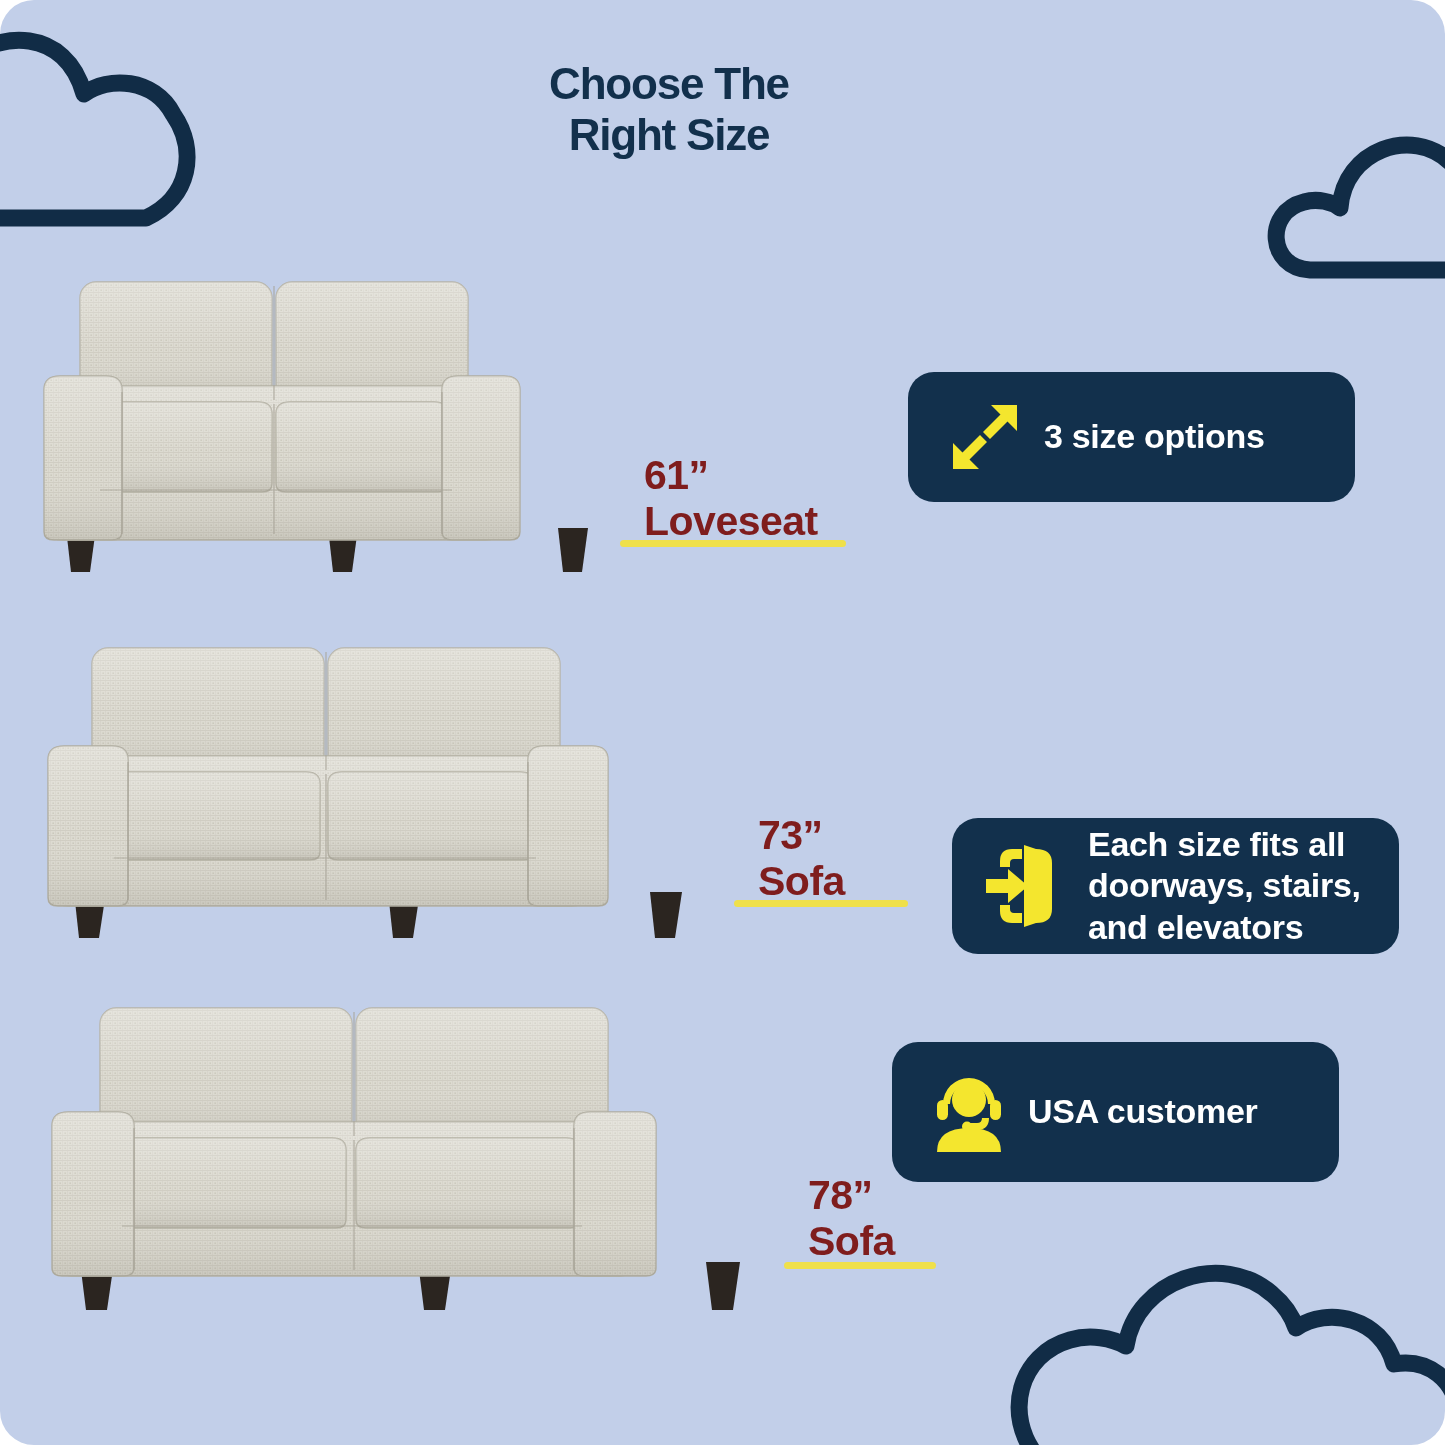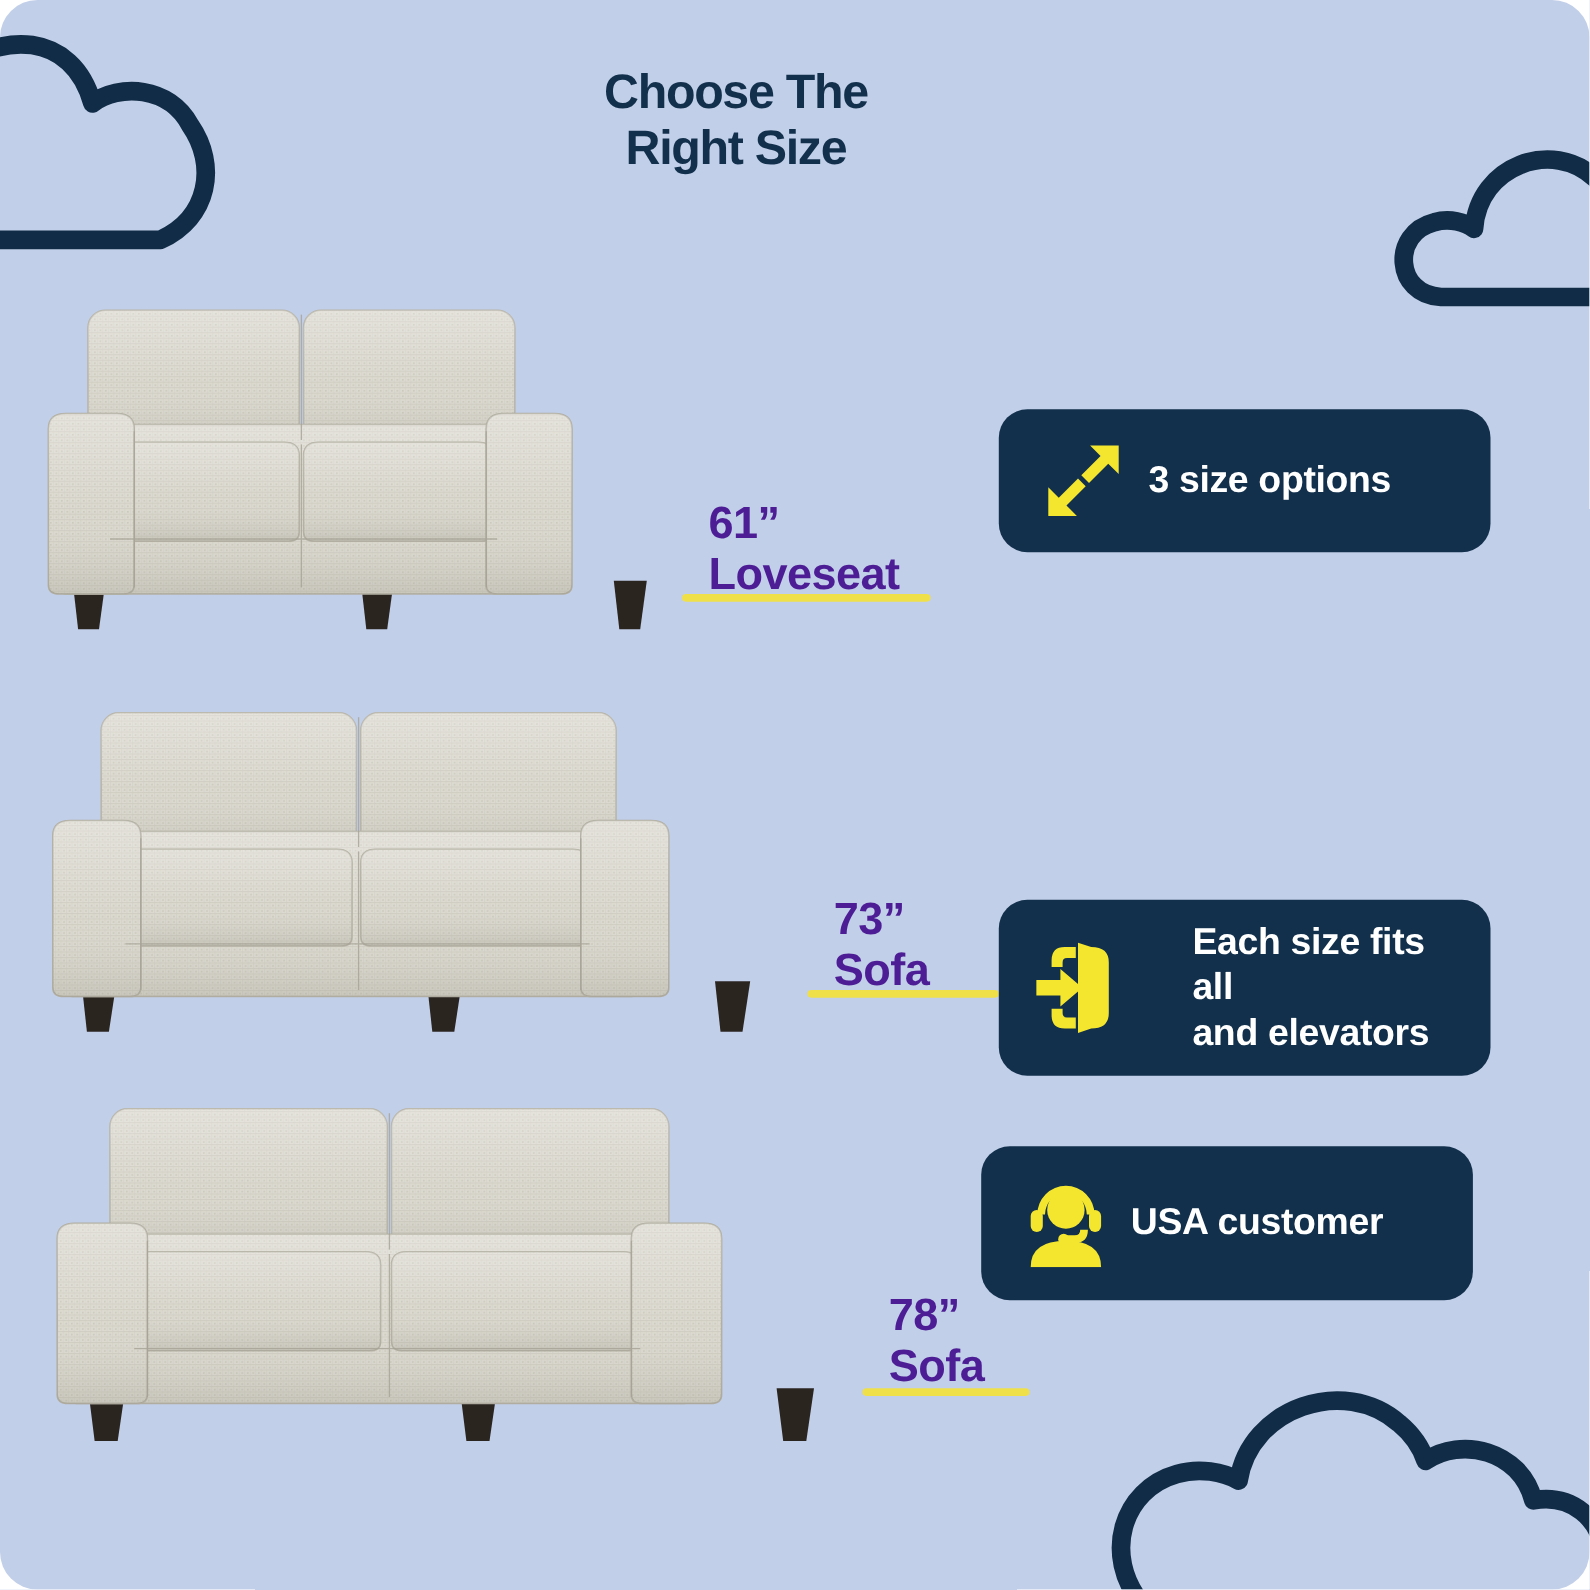--- a/index.html
+++ b/index.html
@@ -19,21 +19,21 @@
   
   #title{position:absolute;left:0;top:58px;width:1338px;text-align:center;
          color:#12304c;font-size:44px;line-height:1.16;font-weight:bold;
          letter-spacing:-1.2px;}
   #title .ln{display:block;}
 
   
   .sofa-row{position:absolute;}
 
   
-  .size-label{position:absolute;color:#4c1d95;font-weight:bold;
+  .size-label{position:absolute;color:#7f1d1d;font-weight:bold;
               font-size:41px;line-height:1.13;letter-spacing:-0.5px;white-space:nowrap;}
   .size-label .dim{display:block;}
   .size-label .kind{display:block;}
   .rule{position:absolute;height:7px;background:#efe04a;border-radius:4px;}
 
   
   .badge{position:absolute;background:#12304c;border-radius:26px;
          display:flex;align-items:center;box-sizing:border-box;padding:0 21px 0 34px;}
   .badge .ico{flex:0 0 auto;width:86px;height:86px;display:flex;
               align-items:center;justify-content:center;margin-right:16px;}
@@ -249,36 +249,37 @@
           <path d="M4 68 L4 42 L13.5 51.5 L31 34 L38 41 L20.5 58.5 L30 68 Z"></path>
         </g>
       </svg>
     </span>
     <span class="btxt">
       <span>3 size options</span>
     </span>
   </div>
 
 
-  <div class="badge" style="left:908px;top:818px;width:447px;height:160px;gap:40px;">
+  <div class="badge" style="left:952px;top:818px;width:447px;height:136px;">
     <span class="ico">
       <svg width="86" height="86" viewBox="0 0 86 86">
         <g fill="#f4e62e">
 
           <path d="M50 6 q16 0 16 14 v46 q0 14 -16 14 L38 84 L38 2 Z"></path>
 
           <path d="M36 6 h-10 q-12 0 -12 12 v6 h10 v-4 q0 -4 4 -4 h8 z"></path>
           <path d="M36 80 h-10 q-12 0 -12 -12 v-6 h10 v4 q0 4 4 4 h8 z"></path>
 
           <path d="M0 36 h22 v-10 l20 17 l-20 17 v-10 H0 Z"></path>
         </g>
       </svg>
     </span>
     <span class="btxt">
       <span>Each size fits all</span>
+      <span>doorways, stairs,</span>
       <span>and elevators</span>
     </span>
   </div>
 
   <div class="badge" style="left:892px;top:1042px;width:447px;height:140px;">
     <span class="ico">
       <svg width="80" height="80" viewBox="0 0 80 80">
         <g fill="#f4e62e">
 
           <circle cx="40" cy="28" r="17"></circle>

